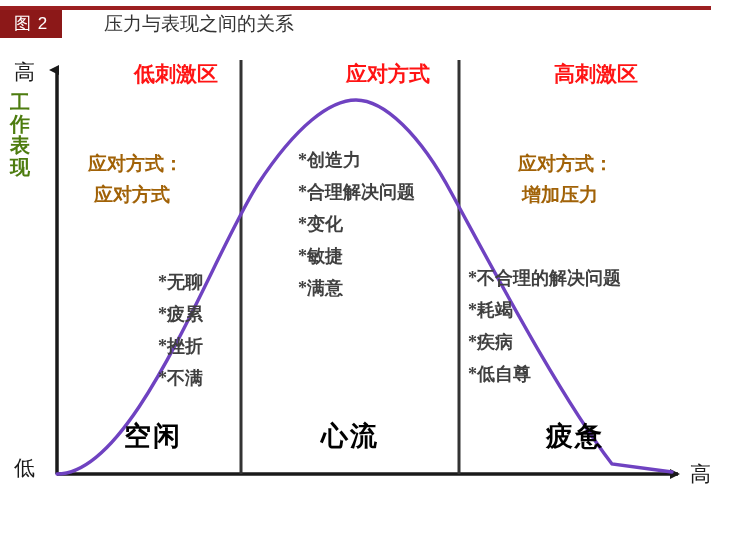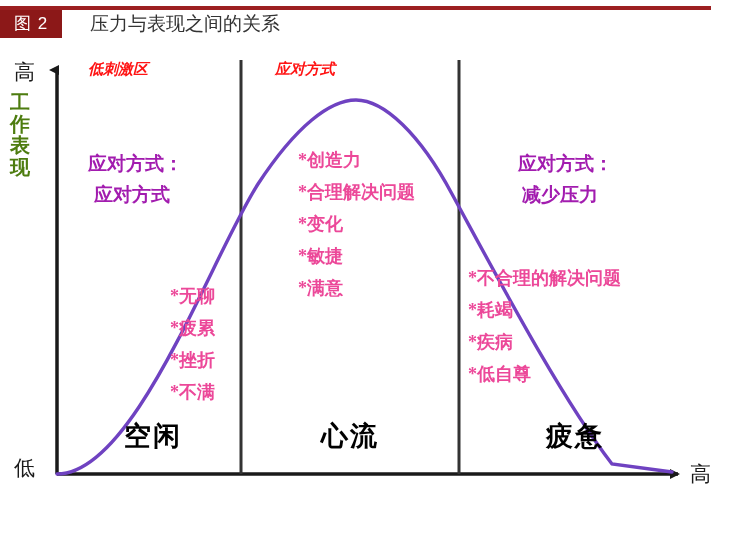--- a/index.html
+++ b/index.html
@@ -36,21 +36,21 @@
     background: #8c1818;
     color: #ffffff;
     font-size: 17px;
     line-height: 28px;
     text-align: center;
     letter-spacing: 1px;
     font-family: "Liberation Sans", "DejaVu Sans", sans-serif;
   }
   #header-title {
     position: absolute;
-    left: 90px;
+    left: 104px;
     top: 10px;
     height: 28px;
     line-height: 28px;
     font-size: 19px;
     color: #333333;
     white-space: nowrap;
     font-family: "Liberation Sans", "DejaVu Sans", sans-serif;
   }
 
   
@@ -111,58 +111,57 @@
     font-weight: bold;
     color: #cc0000;
     white-space: nowrap;
     font-family: "Liberation Serif", "DejaVu Serif", serif;
   }
 
   
   .zone-header {
     position: absolute;
     top: 16px;
-    font-size: 15px;
+    font-size: 21px;
     font-weight: bold;
     color: #ff1414;
     white-space: nowrap;
-    text-align: left;
-    font-family: "Liberation Serif", "DejaVu Serif", serif;
-    font-style: italic;
+    text-align: right;
+    font-family: "Liberation Serif", "DejaVu Serif", serif;
   }
   #zone-header-0 { left: 88px;  width: 130px; }
   #zone-header-1 { left: 275px; width: 155px; }
   #zone-header-2 { left: 508px; width: 130px; }
 
   
   .coping-block {
     position: absolute;
     font-size: 19px;
     font-weight: bold;
-    color: #a21caf;
+    color: #a16207;
     line-height: 1.65;
     white-space: nowrap;
     font-family: "Liberation Serif", "DejaVu Serif", serif;
   }
   #coping-left  { left: 88px;  top: 104px; }
   #coping-right { left: 518px; top: 104px; }
   .coping-line-2 { padding-left: 6px; }
   #coping-right .coping-line-2 { padding-left: 4px; }
 
   
   .bullet-list {
     position: absolute;
     font-size: 18px;
     font-weight: bold;
-    color: #ec4899;
+    color: #404040;
     line-height: 1.78;
     white-space: nowrap;
     font-family: "Liberation Serif", "DejaVu Serif", serif;
   }
-  #bullets-left   { left: 158px; top: 236px; margin-left: 12px; }
+  #bullets-left   { left: 158px; top: 222px; }
   #bullets-middle { left: 298px; top: 100px; }
   #bullets-right  { left: 468px; top: 218px; }
 
   
   .zone-state {
     position: absolute;
     top: 374px;
     font-size: 27px;
     font-weight: bold;
     color: #000000;
@@ -212,28 +211,29 @@
     </svg>
 
     <div class="axis-label" id="y-axis-high">高</div>
     <div class="axis-label" id="y-axis-low">低</div>
     <div class="axis-label" id="x-axis-high">高</div>
     <div id="y-axis-title">工作表现</div>
     <div id="x-axis-title">压力</div>
 
     <div class="zone-header" id="zone-header-0">低刺激区</div>
     <div class="zone-header" id="zone-header-1">应对方式</div>
+    <div class="zone-header" id="zone-header-2">高刺激区</div>
 
     <div class="coping-block" id="coping-left">
       <div>应对方式：</div>
       <div class="coping-line-2">应对方式</div>
     </div>
     <div class="coping-block" id="coping-right">
       <div>应对方式：</div>
-      <div class="coping-line-2">减少压力</div>
+      <div class="coping-line-2">增加压力</div>
     </div>
 
     <div class="bullet-list" id="bullets-left">
       <div>*无聊</div>
       <div>*疲累</div>
       <div>*挫折</div>
       <div>*不满</div>
     </div>
 
     <div class="bullet-list" id="bullets-middle">

